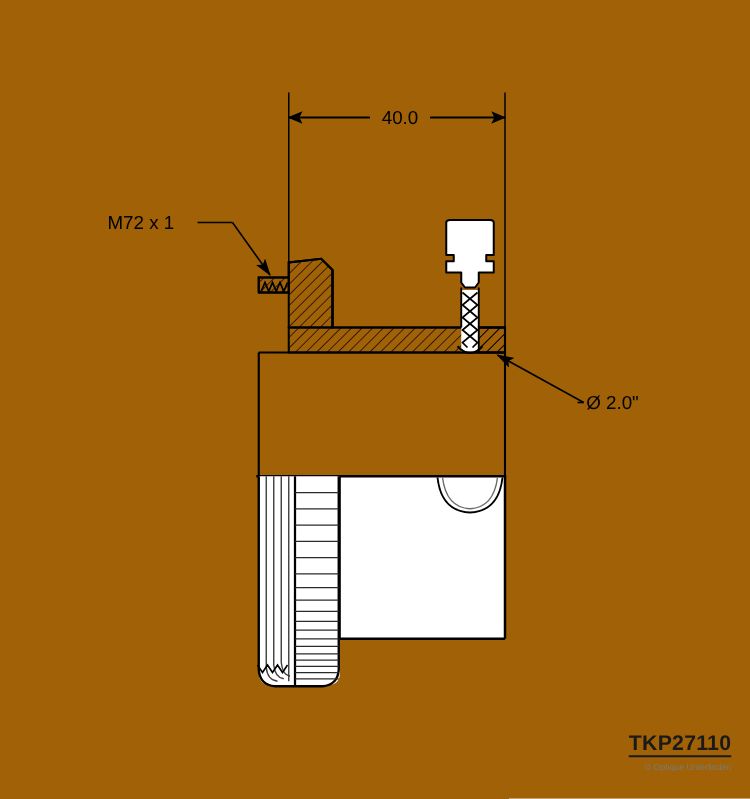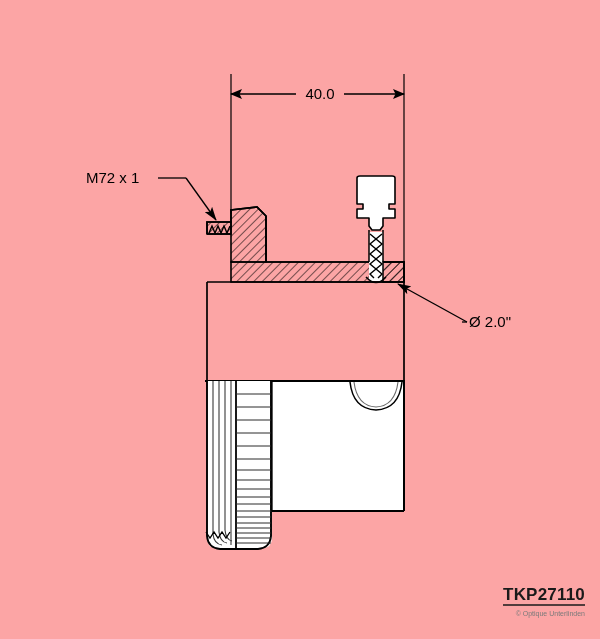--- a/index.html
+++ b/index.html
@@ -7,21 +7,21 @@
     padding: 0;
     background: #ffffff;
   }
   body {
     font-family: "Liberation Sans", sans-serif;
   }
   #drawing-root {
     position: relative;
     width: 600px;
     height: 639px;
-    background: #fca5a5;
+    background: #a16207;
     overflow: hidden;
   }
   #drawing-svg {
     position: absolute;
     left: 0;
     top: 0;
     width: 600px;
     height: 639px;
     display: block;
   }

